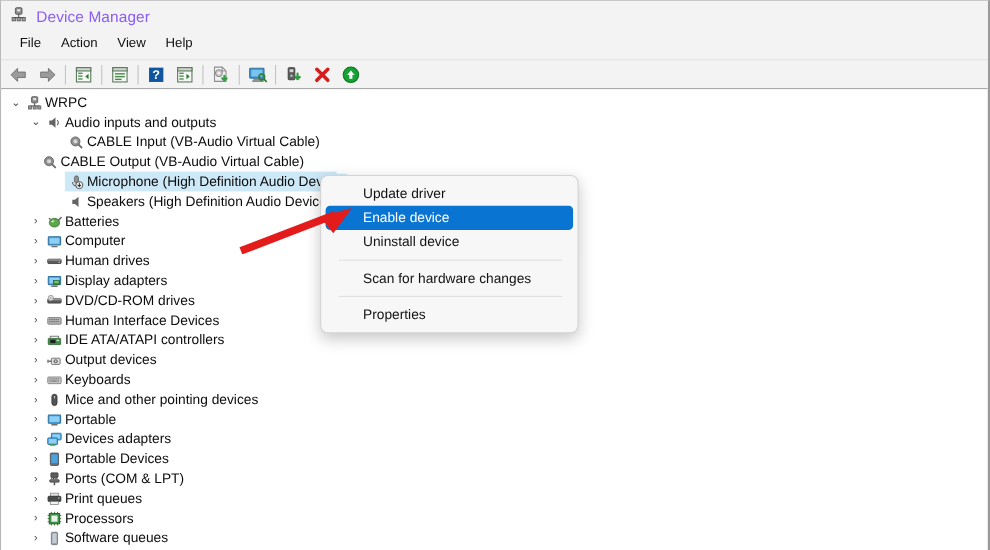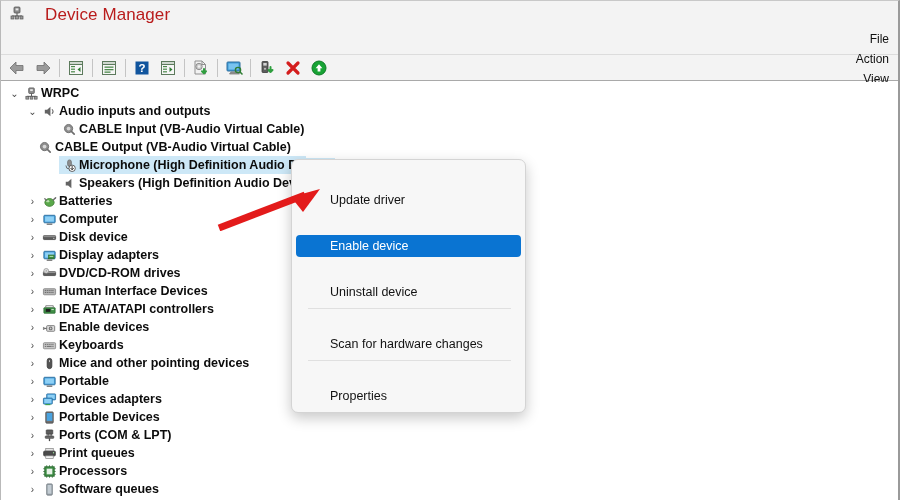--- a/index.html
+++ b/index.html
@@ -25,36 +25,35 @@
   
   .titlebar {
     height: 28px;
     background: #f3f3f3;
     display: flex;
     align-items: center;
     padding-left: 8px;
     box-sizing: border-box;
   }
   .titlebar .title-text {
-    font-size: 17px;
-    color: #b91c1c;
-    margin-left: 20px;
+    font-size: 14px;
+    color: #8b5cf6;
+    margin-left: 8px;
     letter-spacing: .1px;
   }
 
   
   .menubar {
     height: 26px;
     background: #f3f3f3;
     display: flex;
-    align-items: flex-end;
+    align-items: flex-start;
     padding-left: 8px;
     box-sizing: border-box;
     border-bottom: 1px solid #dcdcdc;
-    flex-direction: column;
   }
   .menubar .menu-item {
     font-size: 12px;
     color: #101010;
     padding: 3px 9px;
     cursor: default;
     white-space: nowrap;
   }
 
   
@@ -118,21 +117,21 @@
     color: #4a4a4a;
     flex: 0 0 13px;
   }
   .ico {
     width: 20px;
     flex: 0 0 20px;
     display: flex;
     align-items: center;
     justify-content: center;
   }
-  .rowlabel { padding-right: 2px; font-weight: bold; }
+  .rowlabel { padding-right: 2px; }
 
   
   .ctxmenu {
     position: absolute;
     left: 290px;
     top: 158px;
     width: 235px;
     background: #f7f7f7;
     border: 1px solid #d4d4d4;
     border-radius: 7px;
@@ -143,21 +142,20 @@
     color: #121212;
   }
   .ctxitem {
     height: 22px;
     display: flex;
     align-items: center;
     padding-left: 34px;
     border-radius: 4px;
     cursor: default;
     white-space: nowrap;
-    margin-top: 24px;
   }
   .ctxitem.highlight {
     background: #0a74d2;
     color: #ffffff;
     text-align: right;
   }
   .ctxitem.bold { font-weight: normal; }
   .ctxsep {
     height: 1px;
     background: #e0e0e0;
@@ -412,21 +410,21 @@
 
     <div class="row" style="padding-left:24px;">
       <span class="chev">›</span>
       <span class="ico">
         <svg width="15" height="15" viewBox="0 0 16 16">
           <rect x="1.5" y="6" width="13" height="4.2" rx="0.8" fill="#5c5c5c" stroke="#3d3d3d" stroke-width="0.8"></rect>
           <rect x="1.5" y="6" width="13" height="1.6" fill="#8c8c8c"></rect>
           <circle cx="12.6" cy="8.9" r="0.7" fill="#cfcfcf"></circle>
         </svg>
       </span>
-      <span class="rowlabel">Disk device</span>
+      <span class="rowlabel">Human drives</span>
     </div>
 
     <div class="row" style="padding-left:24px;">
       <span class="chev">›</span>
       <span class="ico">
         <svg width="15" height="15" viewBox="0 0 16 16">
           <rect x="2" y="3.5" width="12" height="8" rx="0.8" fill="#4aa3e0" stroke="#2d6f9e" stroke-width="1"></rect>
           <rect x="3.3" y="4.8" width="9.4" height="5.4" fill="#8ed0f5"></rect>
           <rect x="7" y="7.5" width="6" height="4" fill="#3c8e3c" stroke="#2a6a2a" stroke-width="0.7"></rect>
           <rect x="8" y="8.4" width="4" height="1" fill="#bfe6bf"></rect>
@@ -488,21 +486,21 @@
       <span class="chev">›</span>
       <span class="ico">
         <svg width="15" height="15" viewBox="0 0 16 16">
           <rect x="5" y="6" width="8.5" height="6" rx="0.8" fill="#dedede" stroke="#6e6e6e" stroke-width="0.9"></rect>
           <circle cx="9.2" cy="9" r="2" fill="#6e6e6e"></circle>
           <circle cx="9.2" cy="9" r="0.9" fill="#cfcfcf"></circle>
           <path d="M1.5 9 h3.5" stroke="#6e6e6e" stroke-width="1.3"></path>
           <rect x="1" y="7.4" width="1.5" height="3.2" fill="#8a8a8a"></rect>
         </svg>
       </span>
-      <span class="rowlabel">Enable devices</span>
+      <span class="rowlabel">Output devices</span>
     </div>
 
     <div class="row" style="padding-left:24px;">
       <span class="chev">›</span>
       <span class="ico">
         <svg width="15" height="15" viewBox="0 0 16 16">
           <rect x="1.5" y="5" width="13" height="6.5" rx="1" fill="#c6c6c6" stroke="#7d7d7d" stroke-width="0.8"></rect>
           <g fill="#777">
             <rect x="3" y="6.3" width="1.3" height="1.2"></rect>
               <rect x="5" y="6.3" width="1.3" height="1.2"></rect>

